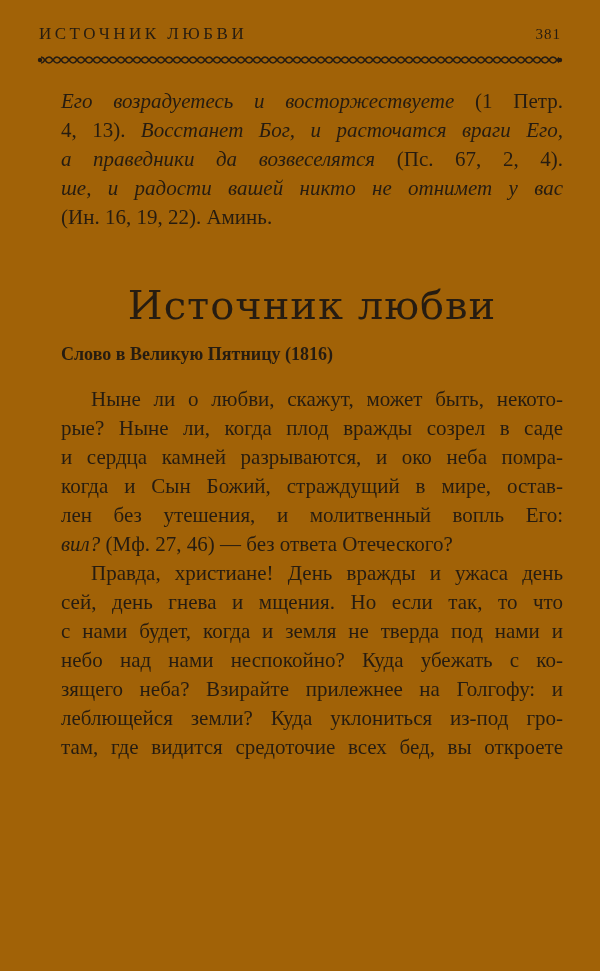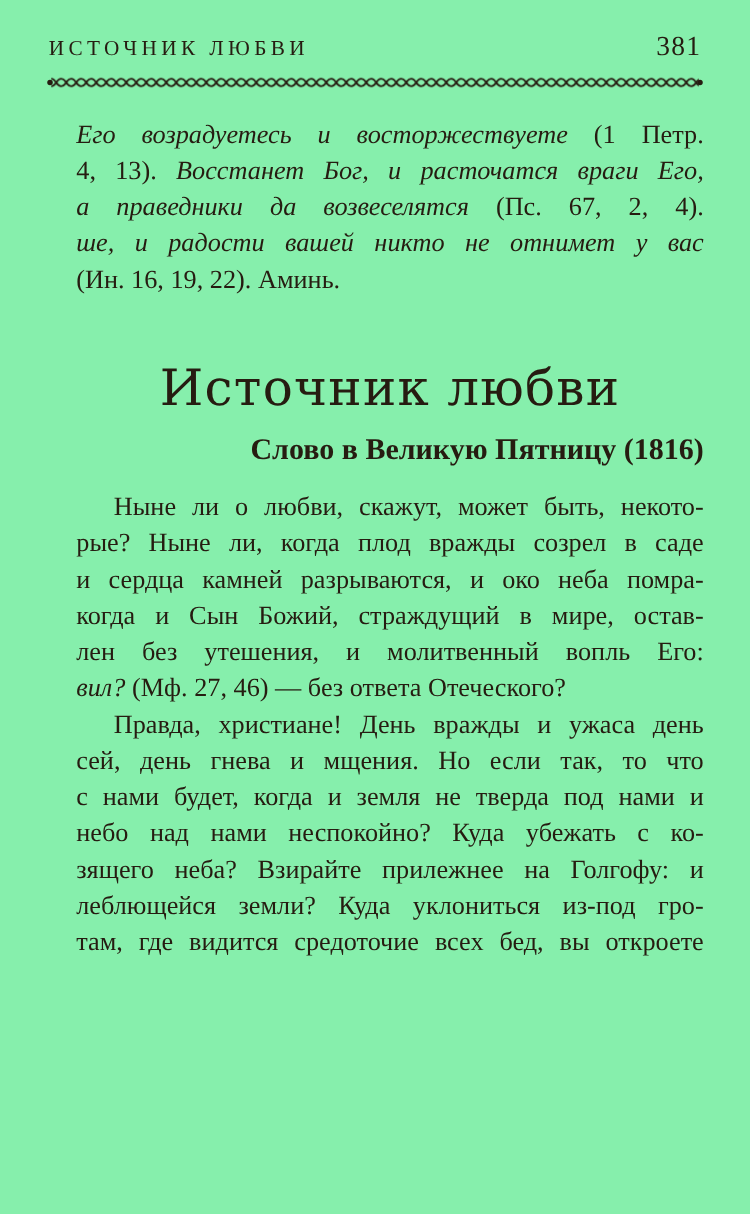--- a/index.html
+++ b/index.html
@@ -19,21 +19,21 @@
     display: flex;
     justify-content: space-between;
     align-items: baseline;
     padding: 0 2px;
   }
   .running-title {
     font-size: 17px;
     letter-spacing: 3.5px;
   }
   .page-number {
-    font-size: 22px;
+    font-size: 15px;
     letter-spacing: 1px;
   }
   .ornament {
     margin-top: 9px;
     height: 14px;
     line-height: 0;
   }
   .body {
     margin-top: 20px;
     font-size: 21px;
@@ -50,32 +50,32 @@
   .section-title {
     text-align: center;
     font-family: "DejaVu Serif", serif;
     font-weight: normal;
     font-size: 40px;
     letter-spacing: 1px;
     margin-top: 49px;
     line-height: 48px;
   }
   .subtitle {
-    text-align: right;
-    font-size: 24px;
+    text-align: left;
+    font-size: 18px;
     font-weight: bold;
     margin-top: 11px;
     margin-bottom: 17px;
     line-height: 28px;
   }
 </style>
 </head>
 <body>
 
-<div class="page" style="background: #86efac; color: rgb(38, 28, 17);">
+<div class="page" style="background: #a16207; color: rgb(38, 28, 17);">
 
   <div class="header">
     <span class="running-title">ИСТОЧНИК ЛЮБВИ</span>
     <span class="page-number">381</span>
   </div>
 
   <div class="ornament">
     <svg width="526" height="14" viewBox="0 0 526 14" aria-hidden="true">
       <defs>
         <pattern id="rope" width="16" height="14" patternUnits="userSpaceOnUse">

